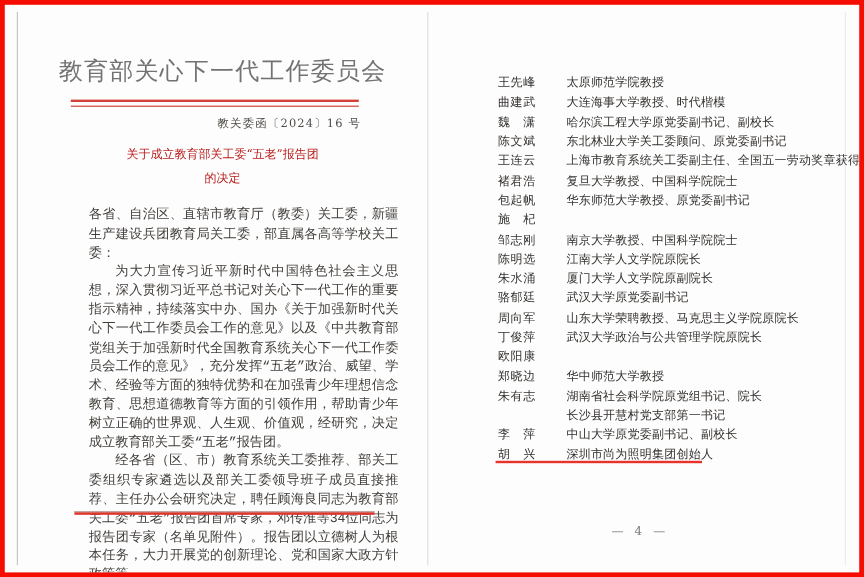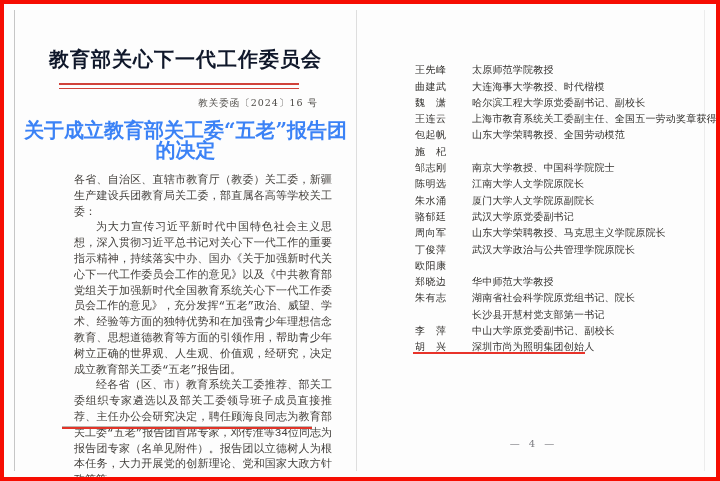--- a/index.html
+++ b/index.html
@@ -13,52 +13,52 @@
   
   .edge-line { position:absolute; top:6px; bottom:6px; width:1px; }
   .edge-left   { left:10px;  background:#c6c6c6; }
   .edge-middle { left:352px; background:#dedede; }
   .edge-right  { left:700px; background:#ececec; }
 
   
   .page-left { position:absolute; left:11px; top:0; width:341px; height:473px; }
   .issuer {
     position:absolute; top:42px; left:0; width:100%;
-    text-align:center; font-size:20px; font-weight:bold;
-    color:#0f172a; letter-spacing:1px; white-space:nowrap;
+    text-align:center; font-size:20px; font-weight:normal;
+    color:#737373; letter-spacing:1px; white-space:nowrap;
   }
   .header-rule {
     position:absolute; top:79px; left:44px; width:240px; height:6px;
     border-top:2px solid #d0423a; border-bottom:1px solid #d0423a;
   }
   .doc-number {
-    position:absolute; top:93px; right:38px;
+    position:absolute; top:93px; right:55px;
     font-size:9.5px; color:#4d4a46; letter-spacing:1px;text-align:right;
   }
   .doc-title {
     position:absolute; top:116px; left:0; width:100%;
-    text-align:center; font-weight:bold; color:#3b82f6;
-    font-size:20px; line-height:20px;
+    text-align:center; font-weight:normal; color:#b91c1c;
+    font-size:10px; line-height:20px;
   }
   .doc-body {
     position:absolute; top:169px; left:59px; width:258px;
     font-size:11px; line-height:15.8px; color:#413e3a;
     text-align:justify; text-justify:inter-ideograph;font-family:Liberation Mono, monospace;
   }
   .doc-body p.indent { text-indent:2em; }
   .annotation-line {
     position:absolute; top:422px; left:47px; width:250px; height:3px;
     border-top:1px solid #bcb7b2; background:#e23429;
   }
 
   
   .page-right { position:absolute; left:353px; top:0; width:353px; height:473px; }
   .roster { position:absolute; top:57px; left:58px; right:6px; }
   .row {
-    position:relative; display:flex; align-items:flex-end;
+    position:relative; display:flex; align-items:center;
     height:16.3px; font-size:10px; color:#33312e; white-space:nowrap;
   }
   .row .name {
     display:inline-block; width:33px; white-space:pre;
     letter-spacing:0.5px; flex:none;
   }
   .row .desc { margin-left:24px; letter-spacing:0.2px; }
   .row .underline {
     position:absolute; left:-2px; top:13.5px; width:172px; height:2px;
     background:#e8332a;
@@ -103,30 +103,38 @@
   <div class="row">
     <span class="name">曲建武</span>
     <span class="desc">大连海事大学教授、时代楷模</span>
   </div>
 
   <div class="row">
     <span class="name">魏　潇</span>
     <span class="desc">哈尔滨工程大学原党委副书记、副校长</span>
   </div>
 
+  <div class="row">
+    <span class="name">陈文斌</span>
+    <span class="desc">东北林业大学关工委顾问、原党委副书记</span>
+  </div>
 
   <div class="row">
     <span class="name">王连云</span>
     <span class="desc">上海市教育系统关工委副主任、全国五一劳动奖章获得者</span>
   </div>
 
+  <div class="row">
+    <span class="name">褚君浩</span>
+    <span class="desc">复旦大学教授、中国科学院院士</span>
+  </div>
 
   <div class="row">
     <span class="name">包起帆</span>
-    <span class="desc">山东大学荣聘教授、全国劳动模范</span>
+    <span class="desc">华东师范大学教授、原党委副书记</span>
   </div>
 
   <div class="row">
     <span class="name">施　杞</span>
   </div>
 
   <div class="row">
     <span class="name">邹志刚</span>
     <span class="desc">南京大学教授、中国科学院院士</span>
   </div>

